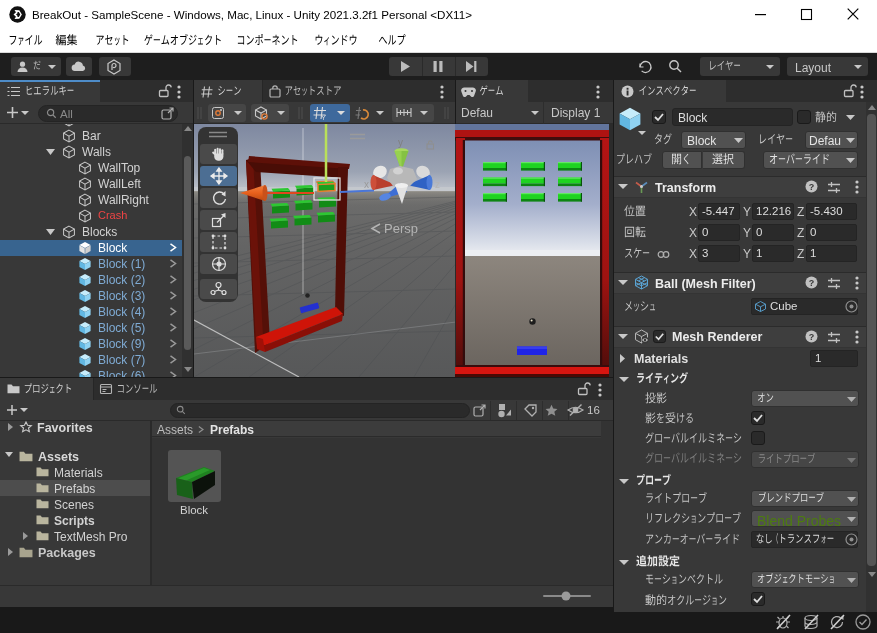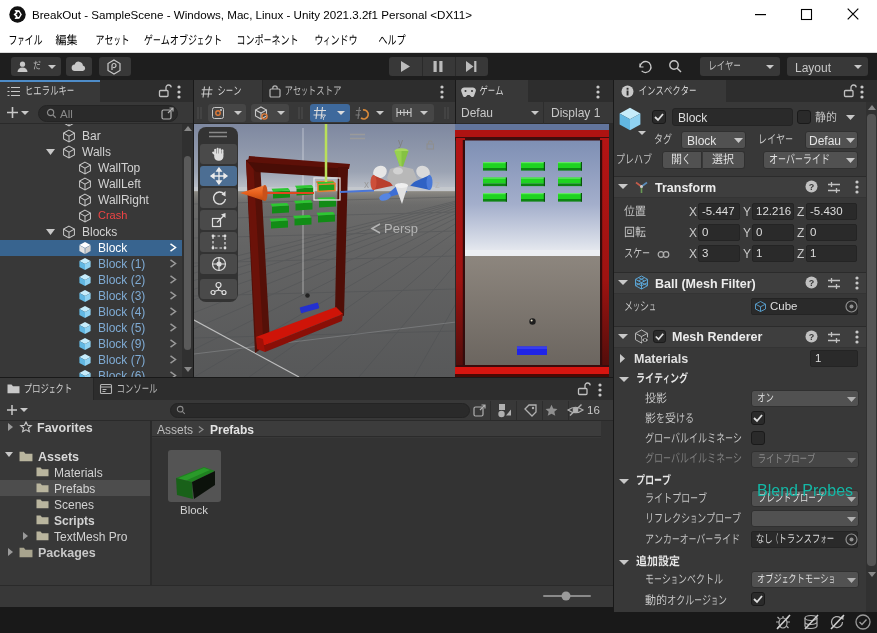--- a/index.html
+++ b/index.html
@@ -1239,21 +1239,21 @@
       <use href="#g34" transform="translate(36.0 0) scale(0.00900 -0.01200)"></use>
       <use href="#g73" transform="translate(45.0 0) scale(0.00696 -0.01200)"></use>
       <use href="#g19" transform="translate(52.0 0) scale(0.00900 -0.01200)"></use>
       <use href="#g26" transform="translate(61.0 0) scale(0.00900 -0.01200)"></use>
       <use href="#g66" transform="translate(70.0 0) scale(0.00900 -0.01200)"></use>
       <use href="#g11" transform="translate(79.0 0) scale(0.00780 -0.01200)"></use>
       <use href="#g14" transform="translate(86.8 0) scale(0.00900 -0.01200)"></use>
     </g>
   </svg>
 <div style="left:751px;top:510px;width:108px;height:17px;background:#515151;border:1px solid #303030;border-radius:3px"></div>
-<div style="position:absolute;left:757px;top:483px;font-size:16px;color:#14b8a6;white-space:pre;line-height:1;">Blend Probes</div>
+<div style="position:absolute;left:757px;top:514px;font-size:14px;color:#4d7c0f;white-space:pre;line-height:1;">Blend Probes</div>
 <svg style="position:absolute;left:847px;top:517px;" width="9" height="5" viewBox="0 0 9 5">
     <polygon points="0,0 9,0 4.5,5" fill="#b0b0b0"></polygon>
   </svg>
 <svg class="t" style="left:645px;top:533px" width="95" height="14" viewBox="0 -10.32 95.40 13.92">
     <g fill="#c8c8c8">
       <use href="#g6" transform="translate(0.0 0) scale(0.00900 -0.01200)"></use>
       <use href="#g19" transform="translate(9.0 0) scale(0.00900 -0.01200)"></use>
       <use href="#g74" transform="translate(18.0 0) scale(0.00900 -0.01200)"></use>
       <use href="#g11" transform="translate(27.0 0) scale(0.00780 -0.01200)"></use>
       <use href="#g13" transform="translate(34.8 0) scale(0.00900 -0.01200)"></use>

